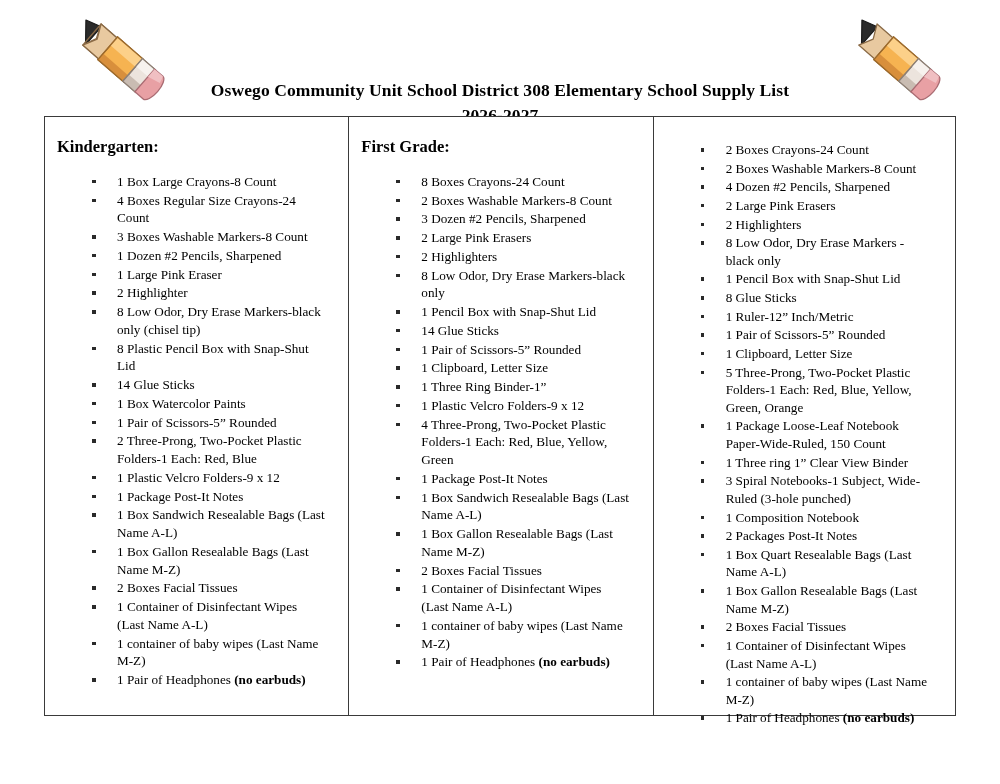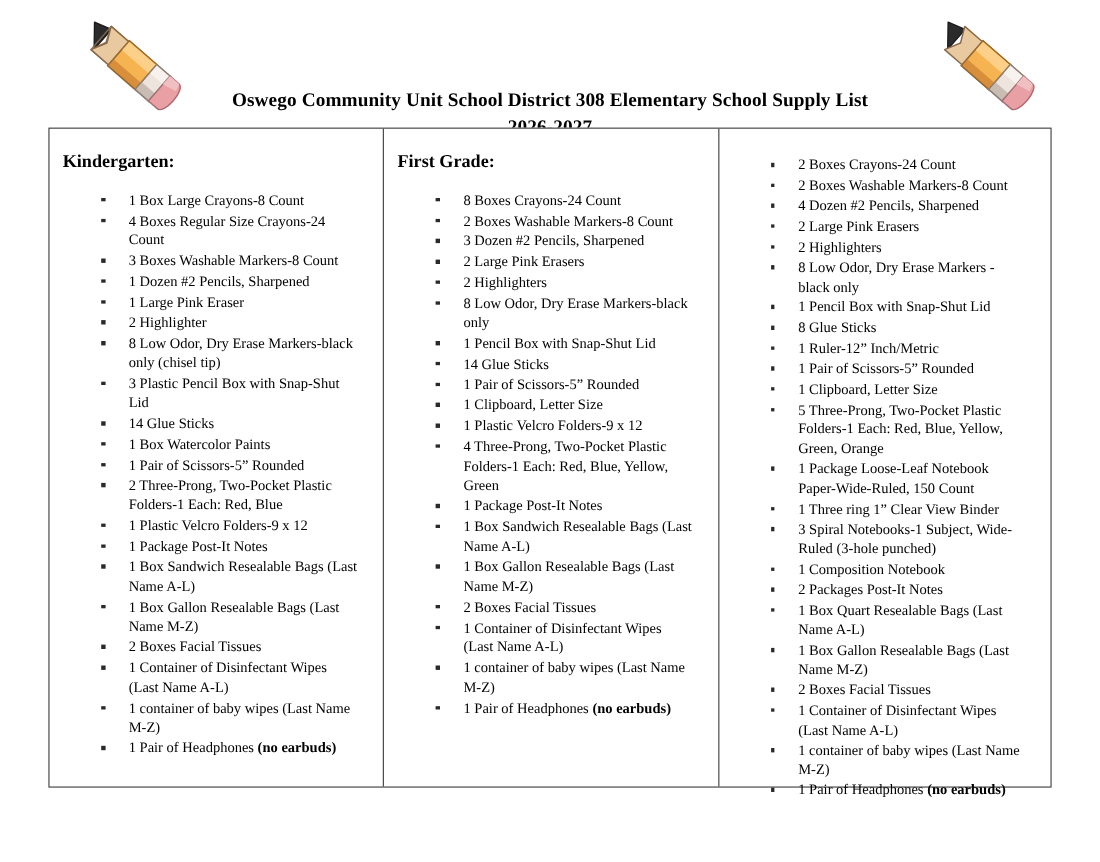--- a/index.html
+++ b/index.html
@@ -162,21 +162,21 @@
   <div class="col col-k">
     <div class="col-title">Kindergarten:</div>
     <ul class="items">
         <li>1 Box Large Crayons-8 Count</li>
         <li>4 Boxes Regular Size Crayons-24 Count</li>
         <li>3 Boxes Washable Markers-8 Count</li>
         <li>1 Dozen #2 Pencils, Sharpened</li>
         <li>1 Large Pink Eraser</li>
         <li>2 Highlighter</li>
         <li>8 Low Odor, Dry Erase Markers-black only (chisel tip)</li>
-        <li>3 Plastic Pencil Box with Snap-Shut Lid</li>
+        <li>8 Plastic Pencil Box with Snap-Shut Lid</li>
         <li>14 Glue Sticks</li>
         <li>1 Box Watercolor Paints</li>
         <li>1 Pair of Scissors-5” Rounded</li>
         <li>2 Three-Prong, Two-Pocket Plastic Folders-1 Each: Red, Blue</li>
         <li>1 Plastic Velcro Folders-9 x 12</li>
         <li>1 Package Post-It Notes</li>
         <li>1 Box Sandwich Resealable Bags (Last Name A-L)</li>
         <li>1 Box Gallon Resealable Bags (Last Name M-Z)</li>
         <li>2 Boxes Facial Tissues</li>
         <li>1 Container of Disinfectant Wipes (Last Name A-L)</li>
@@ -191,20 +191,21 @@
         <li>8 Boxes Crayons-24 Count</li>
         <li>2 Boxes Washable Markers-8 Count</li>
         <li>3 Dozen #2 Pencils, Sharpened</li>
         <li>2 Large Pink Erasers</li>
         <li>2 Highlighters</li>
         <li>8 Low Odor, Dry Erase Markers-black only</li>
         <li>1 Pencil Box with Snap-Shut Lid</li>
         <li>14 Glue Sticks</li>
         <li>1 Pair of Scissors-5” Rounded</li>
         <li>1 Clipboard, Letter Size</li>
+        <li>1 Three Ring Binder-1”</li>
         <li>1 Plastic Velcro Folders-9 x 12</li>
         <li>4 Three-Prong, Two-Pocket Plastic Folders-1 Each: Red, Blue, Yellow, Green</li>
         <li>1 Package Post-It Notes</li>
         <li>1 Box Sandwich Resealable Bags (Last Name A-L)</li>
         <li>1 Box Gallon Resealable Bags (Last Name M-Z)</li>
         <li>2 Boxes Facial Tissues</li>
         <li>1 Container of Disinfectant Wipes (Last Name A-L)</li>
         <li>1 container of baby wipes (Last Name M-Z)</li>
         <li>1 Pair of Headphones <b>(no earbuds)</b></li>
       </ul>

